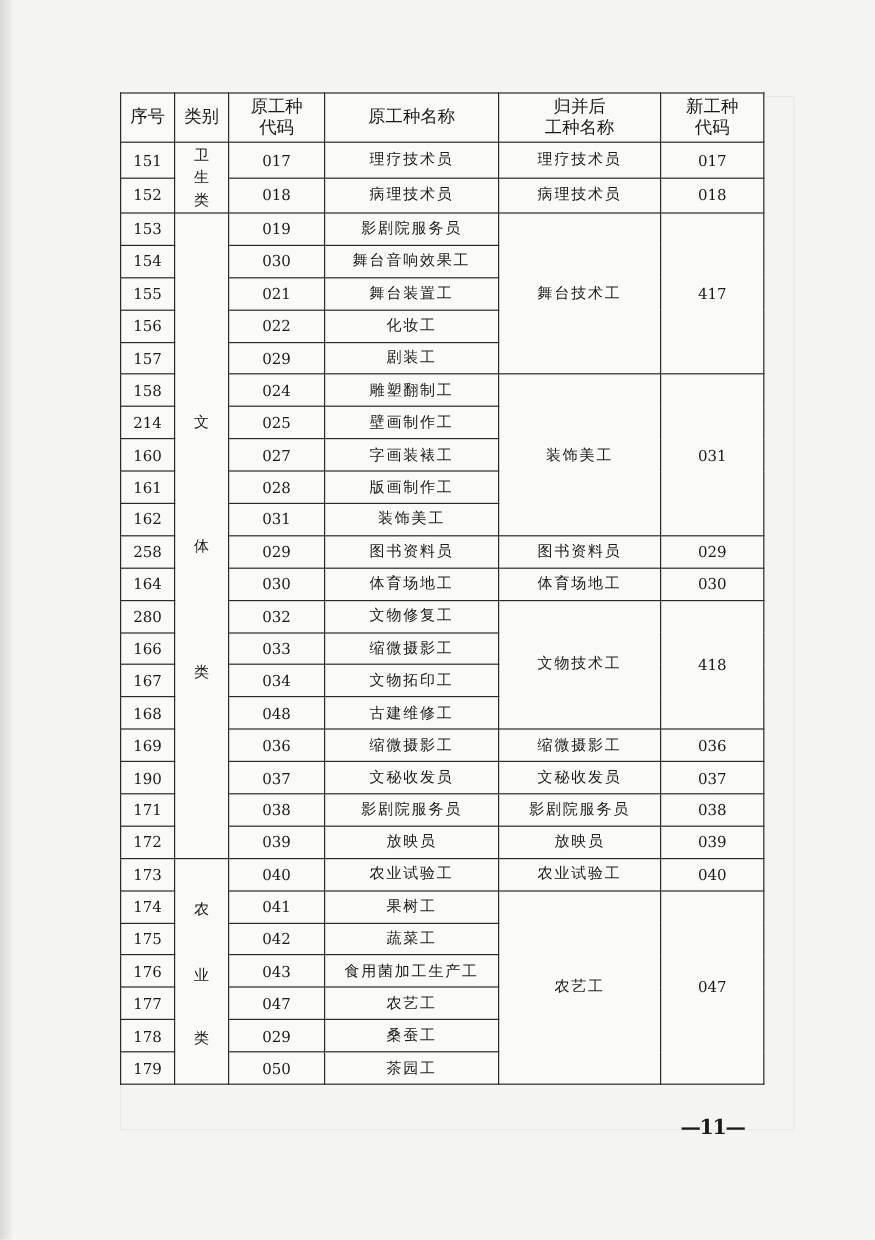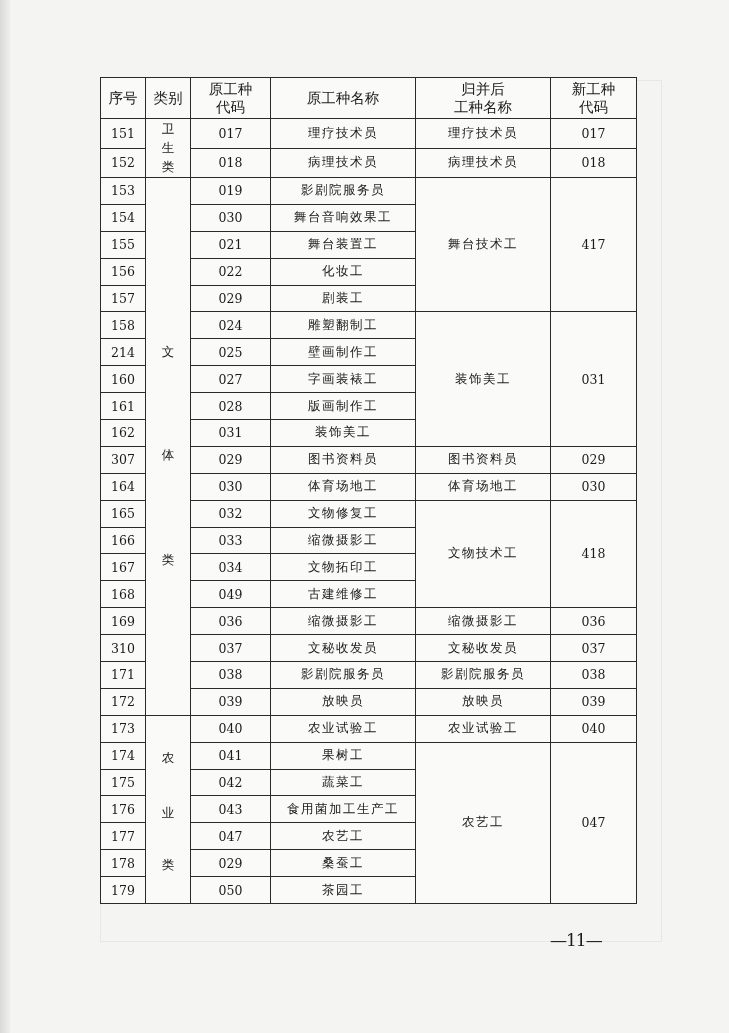--- a/index.html
+++ b/index.html
@@ -34,23 +34,23 @@
     height: 40px; font-size: 14.5px; line-height: 18px;
     font-family: "DejaVu Sans", "Liberation Sans", sans-serif;
     white-space: normal;
   }
   td.name, td.merged { text-align: left; padding-left: 9px; letter-spacing: 1.5px; font-size: 12px; }
   td.cat { font-size: 13px; line-height: 18px; white-space: normal; }
   td.cat span { display: block; }
   .cat-wei span { margin: 1px 0; }
   .num { font-family: "DejaVu Serif", "Liberation Serif", serif; font-size: 12.5px; }
   .page-number {
-    position: absolute; left: 550px; top: 930px;
+    position: absolute; left: 567px; top: 930px;
     font-family: "DejaVu Serif", "Liberation Serif", serif;
-    font-size: 17px; letter-spacing: -1px;
+    font-size: 17px; letter-spacing: -1px; font-weight: bold;
   }
 </style>
 </head>
 <body>
 
 <div class="page-edge"></div>
 <div class="ghost"></div>
 
 <table class="main">
   <colgroup>
@@ -157,71 +157,71 @@
       <td class="name">版画制作工</td>
     </tr>
 
     <tr>
       <td class="num">162</td>
       <td class="num">031</td>
       <td class="name">装饰美工</td>
     </tr>
 
     <tr>
-      <td class="num">307</td>
+      <td class="num">258</td>
       <td class="num">029</td>
       <td class="name">图书资料员</td>
       <td class="merged">图书资料员</td>
       <td class="num">029</td>
     </tr>
 
     <tr>
       <td class="num">164</td>
       <td class="num">030</td>
       <td class="name">体育场地工</td>
       <td class="merged">体育场地工</td>
       <td class="num">030</td>
     </tr>
 
     <tr>
-      <td class="num">165</td>
+      <td class="num">280</td>
       <td class="num">032</td>
       <td class="name">文物修复工</td>
       <td class="merged" rowspan="4">文物技术工</td>
       <td class="num" rowspan="4">418</td>
     </tr>
 
     <tr>
       <td class="num">166</td>
       <td class="num">033</td>
       <td class="name">缩微摄影工</td>
     </tr>
 
     <tr>
       <td class="num">167</td>
       <td class="num">034</td>
       <td class="name">文物拓印工</td>
     </tr>
 
     <tr>
       <td class="num">168</td>
-      <td class="num">049</td>
+      <td class="num">048</td>
       <td class="name">古建维修工</td>
     </tr>
 
     <tr>
       <td class="num">169</td>
       <td class="num">036</td>
       <td class="name">缩微摄影工</td>
       <td class="merged">缩微摄影工</td>
       <td class="num">036</td>
     </tr>
 
     <tr>
-      <td class="num">310</td>
+      <td class="num">190</td>
       <td class="num">037</td>
       <td class="name">文秘收发员</td>
       <td class="merged">文秘收发员</td>
       <td class="num">037</td>
     </tr>
 
     <tr>
       <td class="num">171</td>
       <td class="num">038</td>
       <td class="name">影剧院服务员</td>

